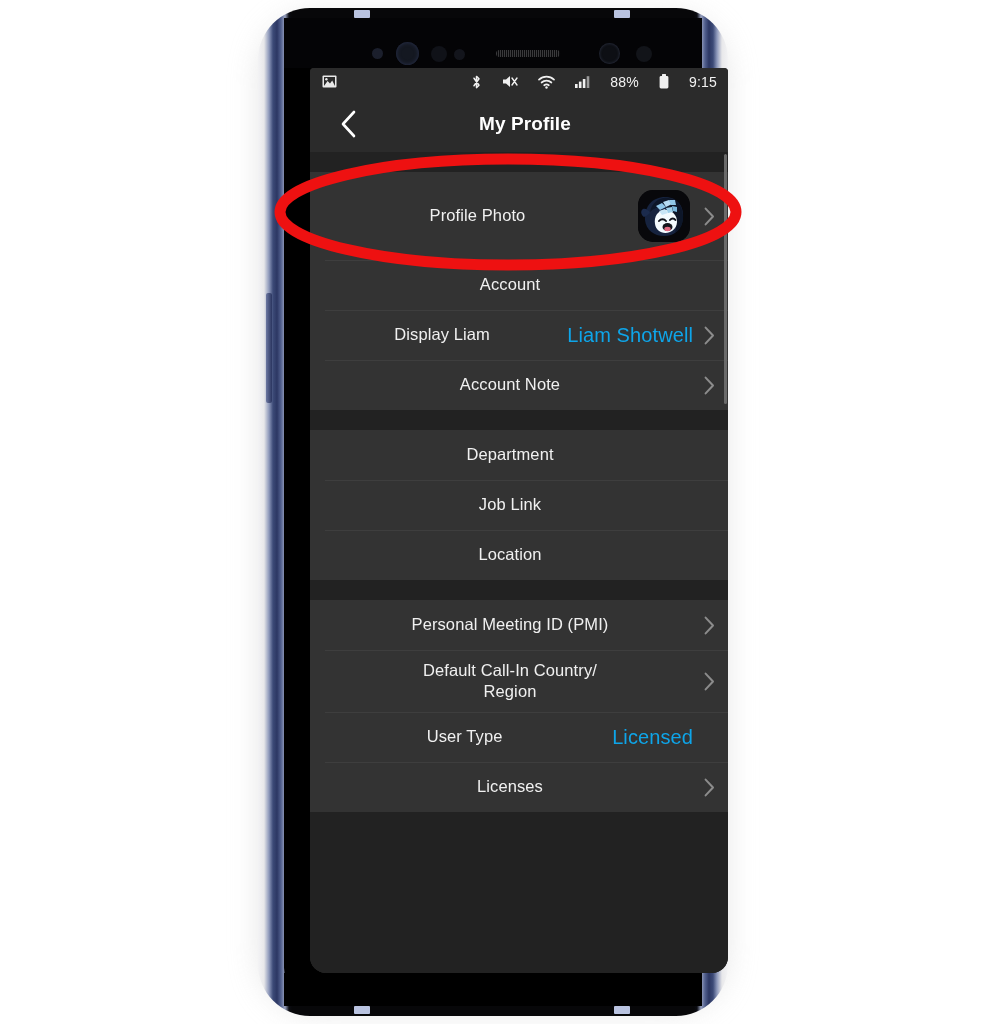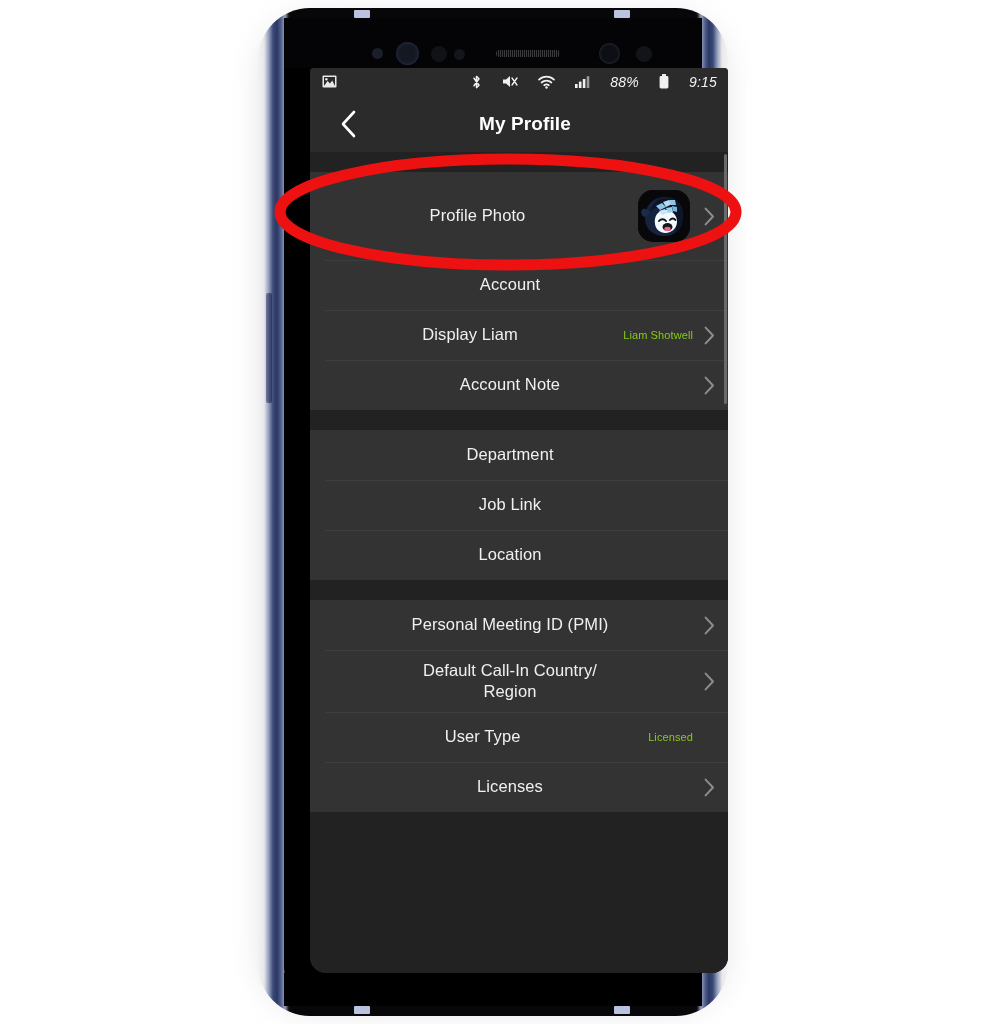--- a/index.html
+++ b/index.html
@@ -132,21 +132,21 @@
   .statusbar {
     position: relative;
     height: 27px;
     background: #2b2b2b;
     display: flex;
     align-items: center;
     padding: 0 11px 0 12px;
     color: #e8e8e8;
   }
   .sb-left { display: flex; align-items: center; gap: 6px; }
-  .sb-right { margin-left: auto; display: flex; align-items: center; gap: 20px; font-style: italic; }
+  .sb-right { margin-left: auto; display: flex; align-items: center; gap: 20px; }
   .sb-text {
     font-size: 14px;
     letter-spacing: .2px;
     color: #f2f2f2;
     font-family: "Liberation Sans", sans-serif;
   }
   .ic { display: inline-block; line-height: 0; }
   .ic svg { display: block; }
 
   
@@ -205,22 +205,22 @@
   }
   .row-label {
     font-size: 16.5px;
     color: #f0f0f0;
     line-height: 1.28;
     letter-spacing: .1px;
     flex: 1 1 auto;
     padding-right: 8px;
   }
   .row-value {
-    font-size: 11px;
-    color: #84cc16;
+    font-size: 20px;
+    color: #0ea5e9;
     letter-spacing: .1px;
     margin-right: 10px;
     white-space: nowrap;
   }
   .chev {
     width: 12px;
     flex: 0 0 12px;
     display: flex;
     align-items: center;
     justify-content: center;

